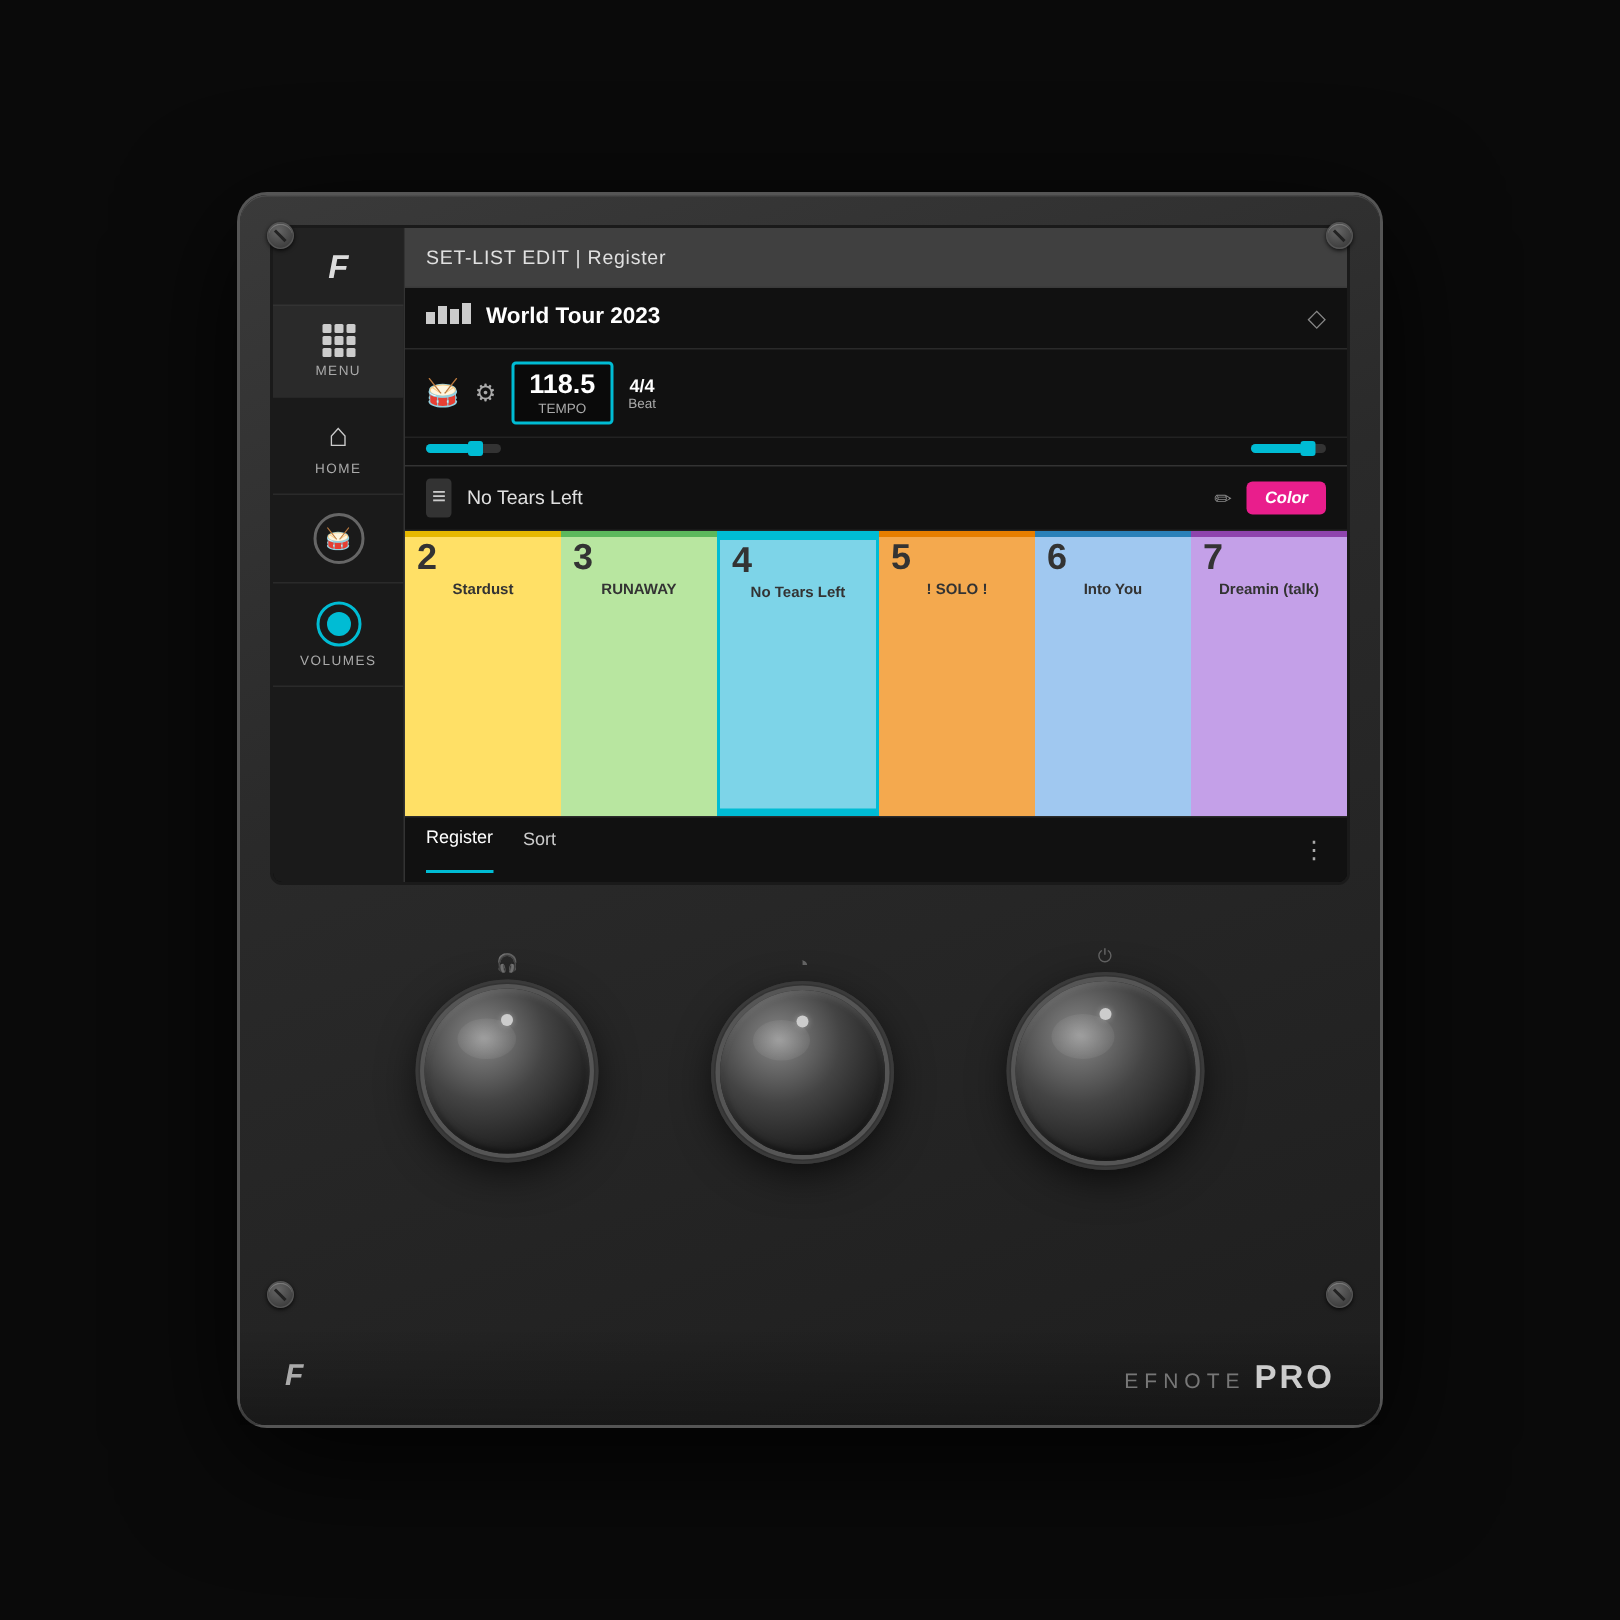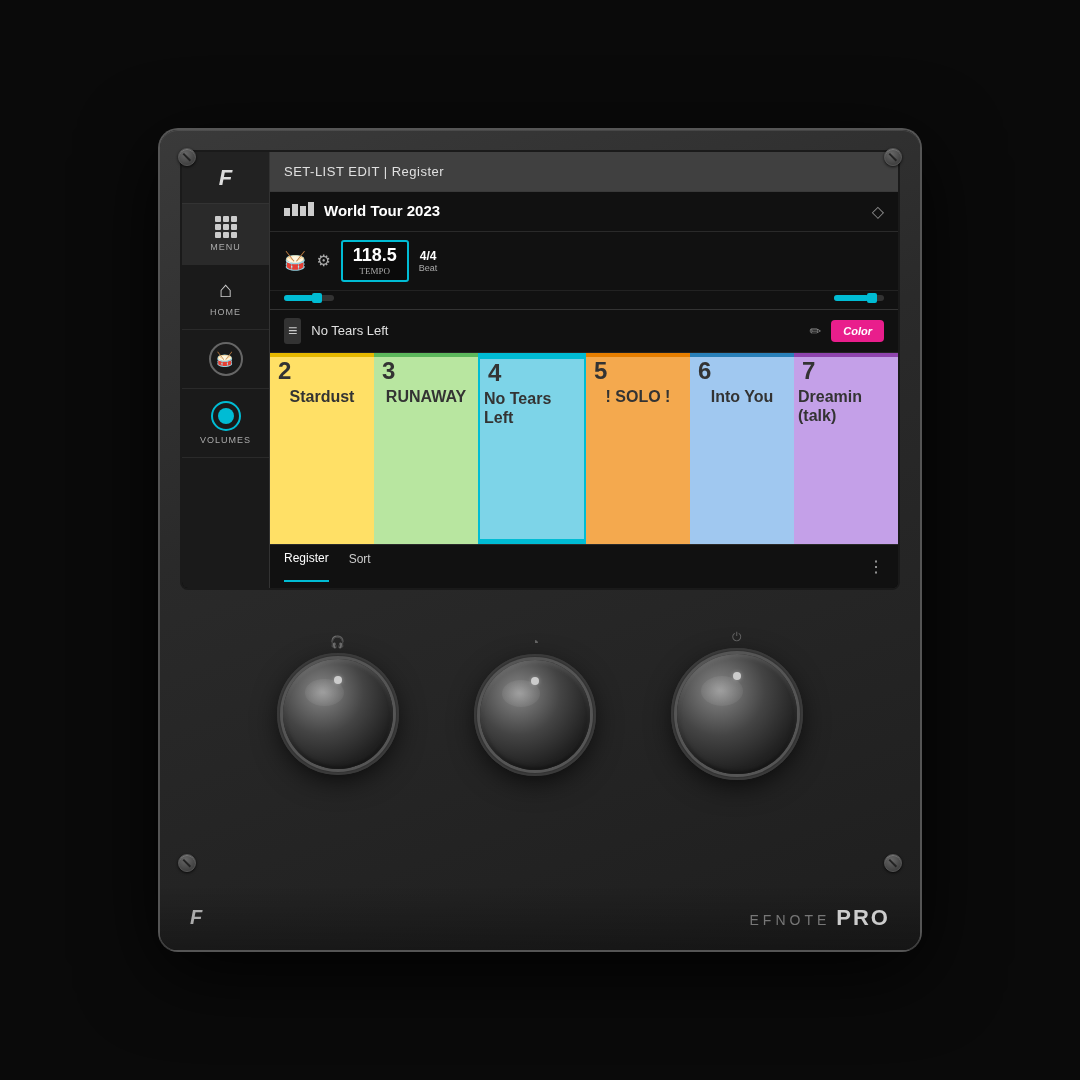--- a/index.html
+++ b/index.html
@@ -253,21 +253,20 @@
     .tempo-value {
       color: #fff;
       font-size: 18px;
       font-weight: 700;
       line-height: 1.1;
     }
     .tempo-label {
       color: #aaa;
       font-size: 9px;
       text-transform: uppercase;
-      font-family: Liberation Serif, serif;
     }
 
     .beat-box {
       display: flex;
       flex-direction: column;
       align-items: center;
     }
     .beat-value {
       color: #fff;
       font-size: 12px;
@@ -371,24 +370,24 @@
       font-size: 24px;
       font-weight: 700;
       color: #333;
       line-height: 1;
       margin-bottom: 4px;
       align-self: flex-start;
       padding-left: 4px;
     }
 
     .tile-name {
-      font-size: 16px;
+      font-size: 10px;
       font-weight: 600;
       color: #333;
-      text-align: left;
+      text-align: center;
       line-height: 1.2;
     }
 
     .tile-color-bar {
       position: absolute;
       top: 0;
       left: 0;
       right: 0;
       height: 4px;
     }

